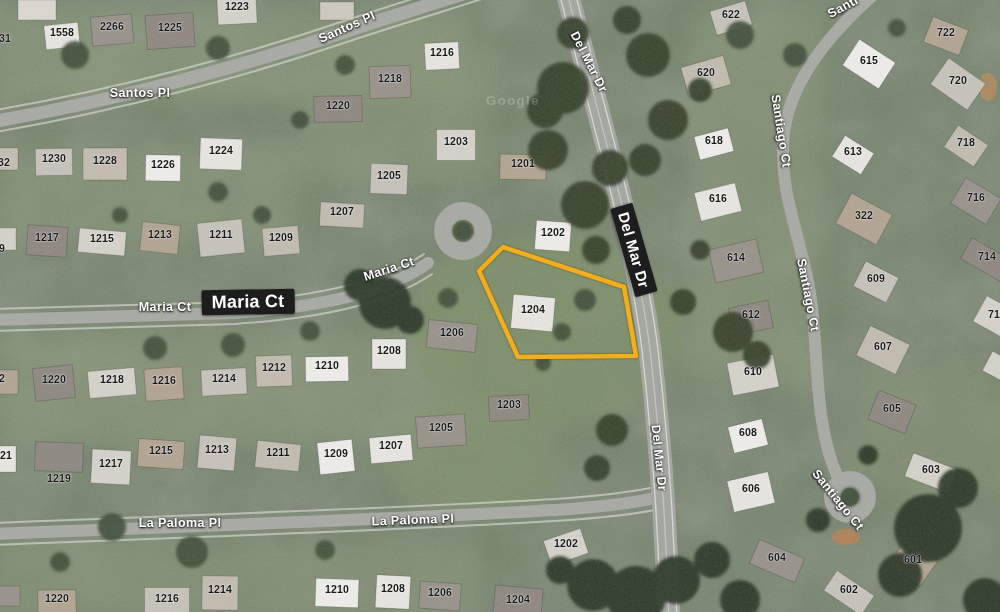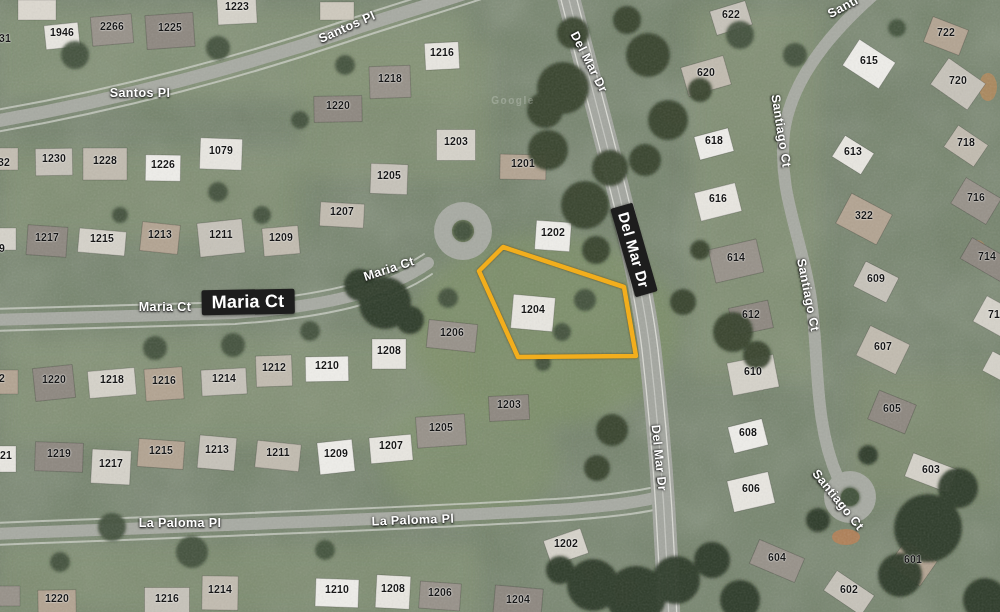--- a/index.html
+++ b/index.html
@@ -11,21 +11,21 @@
        color:#fff;font-weight:700;font-size:12.5px;letter-spacing:.4px;white-space:nowrap;
        text-shadow:0 1px 2px rgba(0,0,0,.95),0 0 3px rgba(0,0,0,.7);}
   .street-label.boxed,.street-label.boxed-large{background:#1d1d1d;text-shadow:none;
        border-radius:2px;box-shadow:0 1px 3px rgba(0,0,0,.45);}
   .street-label.boxed{font-size:15px;padding:3px 7px;letter-spacing:.3px;}
   .street-label.boxed-large{font-size:18px;padding:2px 10px;letter-spacing:.2px;}
   .house-num{position:absolute;transform:translate(-50%,-50%);color:#161616;
        font-weight:700;font-size:10.5px;letter-spacing:.2px;white-space:nowrap;
        text-shadow:0 0 2px rgba(255,255,255,.85),0 0 1px rgba(255,255,255,.95);}
   .watermark{position:absolute;transform:translate(-50%,-50%);color:rgba(255,255,255,.22);
-       font-weight:700;font-size:10px;letter-spacing:1.5px;}
+       font-weight:700;font-size:13px;letter-spacing:1.5px;}
   .attribution{position:absolute;left:443px;top:446px;background:#2b2b2b;color:#fff;
        font-weight:700;font-size:12.5px;line-height:15.5px;padding:1px 6px;
        text-align:center;white-space:nowrap;}
 </style>
 </head>
 <body>
 
 <div class="map">
 
   <svg width="1000" height="612" viewBox="0 0 1000 612">
@@ -244,29 +244,29 @@
     </g>
 
     <rect width="1000" height="612" filter="url(#grain)" opacity="0.13"></rect>
   </svg>
 
   <svg width="1000" height="612" viewBox="0 0 1000 612" class="layer">
     <polygon id="parcel-poly" fill="none" stroke-width="4.5" stroke-linejoin="round" style="filter:drop-shadow(0 0 1px rgba(60,40,0,.6));" points="503,247 624,287 636,356 518,357 479,271" stroke="#F2AE1D"></polygon>
   </svg>
 
   <div id="house-numbers" class="layer">
-      <div class="house-num" style="left: 62px; top: 32px;">1946</div>
+      <div class="house-num" style="left: 62px; top: 32px;">1558</div>
       <div class="house-num" style="left: 112px; top: 26px;">2266</div>
       <div class="house-num" style="left: 170px; top: 27px;">1225</div>
       <div class="house-num" style="left: 237px; top: 6px;">1223</div>
       <div class="house-num" style="left: 5px; top: 38px;">31</div>
       <div class="house-num" style="left: 54px; top: 158px;">1230</div>
       <div class="house-num" style="left: 105px; top: 160px;">1228</div>
       <div class="house-num" style="left: 163px; top: 164px;">1226</div>
-      <div class="house-num" style="left: 221px; top: 150px;">1079</div>
+      <div class="house-num" style="left: 221px; top: 150px;">1224</div>
       <div class="house-num" style="left: 4px; top: 162px;">32</div>
       <div class="house-num" style="left: 47px; top: 237px;">1217</div>
       <div class="house-num" style="left: 102px; top: 238px;">1215</div>
       <div class="house-num" style="left: 160px; top: 234px;">1213</div>
       <div class="house-num" style="left: 221px; top: 234px;">1211</div>
       <div class="house-num" style="left: 281px; top: 237px;">1209</div>
       <div class="house-num" style="left: 2px; top: 248px;">9</div>
       <div class="house-num" style="left: 442px; top: 52px;">1216</div>
       <div class="house-num" style="left: 390px; top: 78px;">1218</div>
       <div class="house-num" style="left: 338px; top: 105px;">1220</div>
@@ -278,21 +278,21 @@
       <div class="house-num" style="left: 533px; top: 309px;">1204</div>
       <div class="house-num" style="left: 452px; top: 332px;">1206</div>
       <div class="house-num" style="left: 54px; top: 379px;">1220</div>
       <div class="house-num" style="left: 112px; top: 379px;">1218</div>
       <div class="house-num" style="left: 164px; top: 380px;">1216</div>
       <div class="house-num" style="left: 224px; top: 378px;">1214</div>
       <div class="house-num" style="left: 274px; top: 367px; text-align: right;">1212</div>
       <div class="house-num" style="left: 327px; top: 365px;">1210</div>
       <div class="house-num" style="left: 389px; top: 350px;">1208</div>
       <div class="house-num" style="left: 2px; top: 378px;">2</div>
-      <div class="house-num" style="left: 59px; top: 453px; text-align: right;">1219</div>
+      <div class="house-num" style="left: 59px; top: 478px; text-align: right;">1219</div>
       <div class="house-num" style="left: 111px; top: 463px;">1217</div>
       <div class="house-num" style="left: 161px; top: 450px;">1215</div>
       <div class="house-num" style="left: 217px; top: 449px;">1213</div>
       <div class="house-num" style="left: 278px; top: 452px;">1211</div>
       <div class="house-num" style="left: 336px; top: 453px;">1209</div>
       <div class="house-num" style="left: 391px; top: 445px;">1207</div>
       <div class="house-num" style="left: 441px; top: 427px;">1205</div>
       <div class="house-num" style="left: 509px; top: 404px;">1203</div>
       <div class="house-num" style="left: 6px; top: 455px;">21</div>
       <div class="house-num" style="left: 57px; top: 598px;">1220</div>

